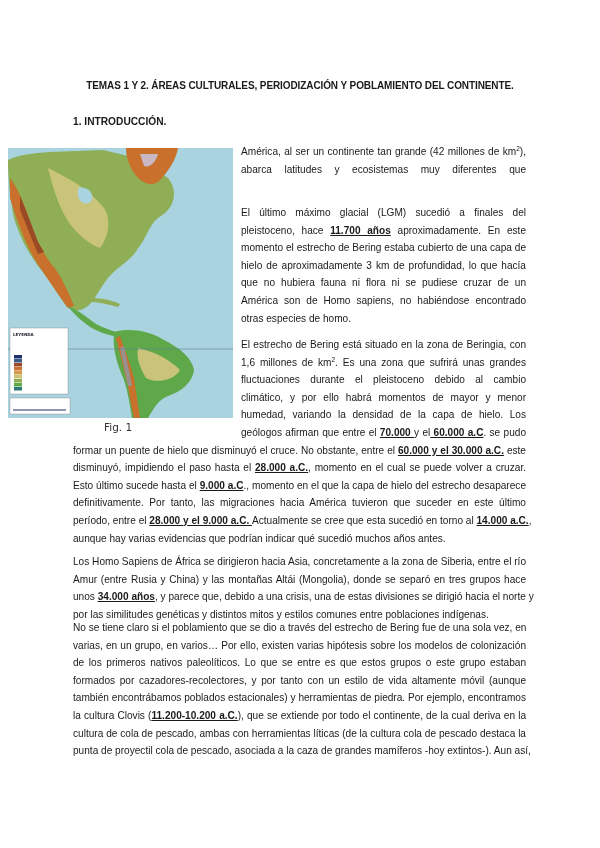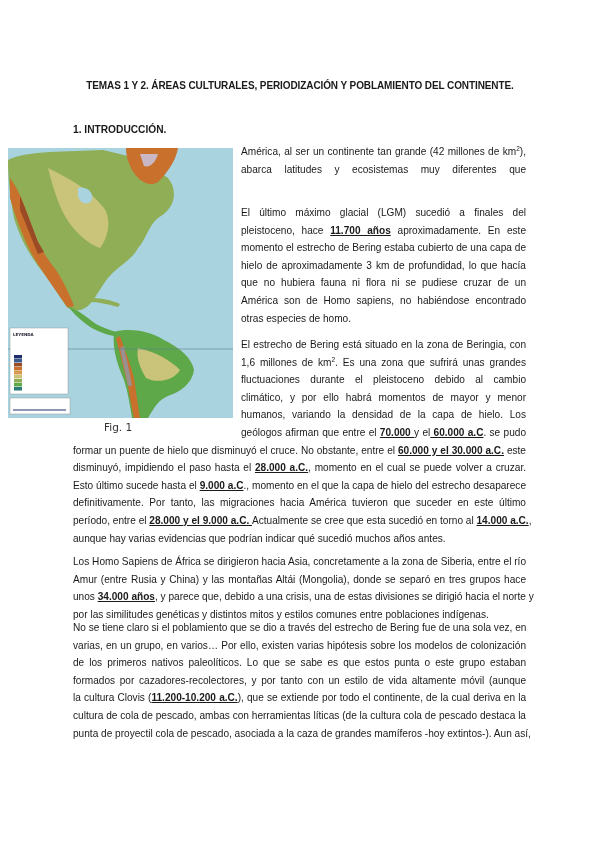--- a/index.html
+++ b/index.html
@@ -1,20 +1,20 @@
 <!DOCTYPE html>
 <html><head>
 <meta charset="utf-8">
 <style>
   html, body { margin: 0; padding: 0; background: #ffffff; }
   body { width: 600px; height: 848px; position: relative; overflow: hidden;
          font-family: "Liberation Sans", "DejaVu Sans", sans-serif; color: #1a1a1a; }
   .doc-title { position: absolute; top: 80px; left: 0; width: 600px; text-align: center;
                font-size: 10px; font-weight: bold; letter-spacing: -0.1px; }
-  .section-heading { position: absolute; top: 124px; left: 73px; font-size: 10.2px; font-weight: bold; }
+  .section-heading { position: absolute; top: 116px; left: 73px; font-size: 10.2px; font-weight: bold; }
   .map { position: absolute; left: 8px; top: 148px; width: 225px; height: 270px; overflow: hidden;
          background: #a9d3df; }
   .map svg { display: block; }
   .fig-caption { position: absolute; left: 104px; top: 421px; font-size: 10.5px; color: #333;
                  font-family: "DejaVu Sans", sans-serif; }
   .p { position: absolute; font-size: 10.1px; line-height: 17.6px; text-align: justify; margin: 0; }
   .p .line { display: block; text-align: justify; text-align-last: justify; white-space: nowrap; }
   .p .line.last { text-align-last: left; }
   .u { font-weight: bold; text-decoration: underline; }
   sup { font-size: 6.5px; vertical-align: 4px; line-height: 0; }
@@ -83,40 +83,41 @@
       <span class="line"><span>que no hubiera fauna ni flora ni se pudiese cruzar de un</span></span>
       <span class="line"><span>América son de Homo sapiens, no habiéndose encontrado</span></span>
       <span class="line last"><span>otras especies de homo.</span></span>
     </div>
 
   <div class="p" id="p3" style="left:241px; top:336px; width:285px;">
       <span class="line"><span>El estrecho de Bering está situado en la zona de Beringia, con</span></span>
       <span class="line"><span>1,6 millones de km</span><sup>2</sup><span>. Es una zona que sufrirá unas grandes</span></span>
       <span class="line"><span>fluctuaciones durante el pleistoceno debido al cambio</span></span>
       <span class="line"><span>climático, y por ello habrá momentos de mayor y menor</span></span>
-      <span class="line"><span>humanos, variando la densidad de la capa de hielo. Los</span></span>
+      <span class="line"><span>humedad, variando la densidad de la capa de hielo. Los</span></span>
       <span class="line"><span>geólogos afirman que entre el </span><span class="u">70.000 </span><span>y el</span><span class="u"> 60.000 a.C</span><span>. se pudo</span></span>
       <span class="line" style="margin-left: -168px; width: 453px;"><span>formar un puente de hielo que disminuyó el cruce. No obstante, entre el </span><span class="u">60.000 y el 30.000 a.C.</span><span> este</span></span>
       <span class="line" style="margin-left: -168px; width: 453px;"><span>disminuyó, impidiendo el paso hasta el </span><span class="u">28.000 a.C.</span><span>, momento en el cual se puede volver a cruzar.</span></span>
       <span class="line" style="margin-left: -168px; width: 453px;"><span>Esto último sucede hasta el </span><span class="u">9.000 a.C</span><span>., momento en el que la capa de hielo del estrecho desaparece</span></span>
       <span class="line" style="margin-left: -168px; width: 453px;"><span>definitivamente. Por tanto, las migraciones hacia América tuvieron que suceder en este último</span></span>
       <span class="line" style="margin-left: -168px; width: 453px;"><span>período, entre el </span><span class="u">28.000 y el 9.000 a.C. </span><span>Actualmente se cree que esta sucedió en torno al </span><span class="u">14.000 a.C.</span><span>,</span></span>
       <span class="line last" style="margin-left: -168px; width: 453px;"><span>aunque hay varias evidencias que podrían indicar qué sucedió muchos años antes.</span></span>
     </div>
 
   <div class="p" id="p4" style="left:73px; top:553px; width:453px;">
       <span class="line"><span>Los Homo Sapiens de África se dirigieron hacia Asia, concretamente a la zona de Siberia, entre el río</span></span>
       <span class="line"><span>Amur (entre Rusia y China) y las montañas Altái (Mongolia), donde se separó en tres grupos hace</span></span>
       <span class="line"><span>unos </span><span class="u">34.000 años</span><span>, y parece que, debido a una crisis, una de estas divisiones se dirigió hacia el norte y</span></span>
       <span class="line last"><span>por las similitudes genéticas y distintos mitos y estilos comunes entre poblaciones indígenas.</span></span>
     </div>
 
   <div class="p" id="p5" style="left:73px; top:619px; width:453px;">
       <span class="line"><span>No se tiene claro si el poblamiento que se dio a través del estrecho de Bering fue de una sola vez, en</span></span>
       <span class="line"><span>varias, en un grupo, en varios… Por ello, existen varias hipótesis sobre los modelos de colonización</span></span>
-      <span class="line"><span>de los primeros nativos paleolíticos. Lo que se sabe es que estos punta o este grupo estaban</span></span>
+      <span class="line"><span>de los primeros nativos paleolíticos. Lo que se entre es que estos grupos o este grupo estaban</span></span>
       <span class="line"><span>formados por cazadores-recolectores, y por tanto con un estilo de vida altamente móvil (aunque</span></span>
+      <span class="line"><span>también encontrábamos poblados estacionales) y herramientas de piedra. Por ejemplo, encontramos</span></span>
       <span class="line"><span>la cultura Clovis (</span><span class="u">11.200-10.200 a.C.</span><span>), que se extiende por todo el continente, de la cual deriva en la</span></span>
       <span class="line"><span>cultura de cola de pescado, ambas con herramientas líticas (de la cultura cola de pescado destaca la</span></span>
       <span class="line"><span>punta de proyectil cola de pescado, asociada a la caza de grandes mamíferos -hoy extintos-). Aun así,</span></span>
     </div>
 
 </div>
 
 </body></html>

